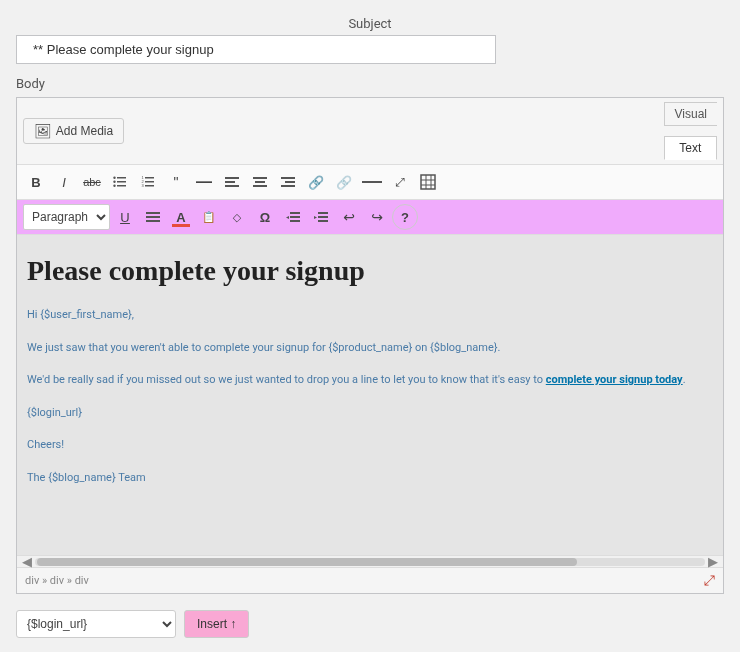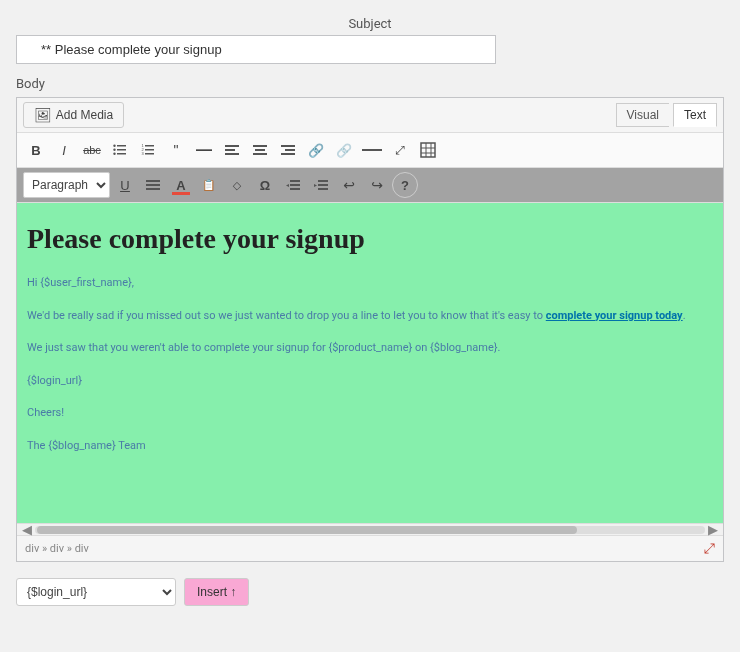--- a/index.html
+++ b/index.html
@@ -16,21 +16,21 @@
     .field-label {
       font-size: 13px;
       color: #555;
       margin-bottom: 4px;
       display: block;
       text-align: center;
     }
     .subject-input {
       width: 480px;
       border: 1px solid #c3c4c7;
-      padding: 6px 24px;
+      padding: 6px 16px;
       font-size: 13px;
       color: #333;
       background: #fff;
       outline: none;
       display: block;
       margin-bottom: 12px;
     }
     .body-label {
       display: block;
       font-size: 13px;
@@ -57,21 +57,22 @@
       background: #f5f5f5;
       border: 1px solid #ccc;
       border-radius: 3px;
       padding: 4px 10px;
       font-size: 12px;
       cursor: pointer;
       color: #444;
     }
     .view-tabs {
       display: flex;
-      gap: 4px;
+      gap: 10px;
+      flex-direction: column;
     }
     .view-tab {
       padding: 4px 10px;
       font-size: 12px;
       border: 1px solid #ccc;
       background: #f5f5f5;
       cursor: pointer;
       color: #555;
     }
     .view-tab.active {
@@ -88,21 +89,21 @@
       border-bottom: 1px solid #ddd;
       background: #fafafa;
       flex-wrap: wrap;
     }
     .toolbar-row2 {
       display: flex;
       align-items: center;
       gap: 2px;
       padding: 4px 6px;
       border-bottom: 1px solid #ddd;
-      background: #a3a3a3;
+      background: #f0abfc;
       flex-wrap: wrap;
     }
     .tb-btn {
       width: 26px;
       height: 26px;
       display: flex;
       align-items: center;
       justify-content: center;
       border: 1px solid transparent;
       border-radius: 2px;
@@ -117,21 +118,21 @@
       border: 1px solid #ccc;
       background: #fff;
       padding: 0 4px;
       cursor: pointer;
       border-radius: 2px;
       color: #444;
     }
     .editor-content {
       padding: 20px 10px;
       min-height: 320px;
-      background: #86efac;
+      background: #e5e5e5;
       overflow-y: auto;
     }
     .editor-h1 {
       font-size: 28px;
       font-weight: bold;
       color: #222;
       margin-bottom: 20px;
       font-family: Georgia, serif;
     }
     .editor-body p {
@@ -349,22 +350,22 @@
       </button>
       <button class="tb-btn" title="Undo" style="font-size:14px;">↩</button>
       <button class="tb-btn" title="Redo" style="font-size:14px;">↪</button>
       <button class="tb-btn" title="Help" style="font-weight:bold; border:1px solid #ccc; border-radius:50%;">?</button>
     </div>
 
     <div class="editor-content" contenteditable="true" style="">
       <h1 class="editor-h1">Please complete your signup</h1>
       <div class="editor-body">
         <p>Hi {$user_first_name},</p>
+        <p>We just saw that you weren't able to complete your signup for {$product_name} on {$blog_name}.</p>
         <p>We'd be really sad if you missed out so we just wanted to drop you a line to let you to know that it's easy to <a href="#">complete your signup today</a><span>.</span></p>
-        <p>We just saw that you weren't able to complete your signup for {$product_name} on {$blog_name}.</p>
         <p>{$login_url}</p>
         <p>Cheers!</p>
         <p>The {$blog_name} Team</p>
       </div>
     </div>
 
     <div class="scrollbar-area">
       <div style="width:16px; height:12px; display:flex; align-items:center; justify-content:center; color:#888;">◀</div>
       <div class="scrollbar-track">
         <div class="scrollbar-thumb"></div>

